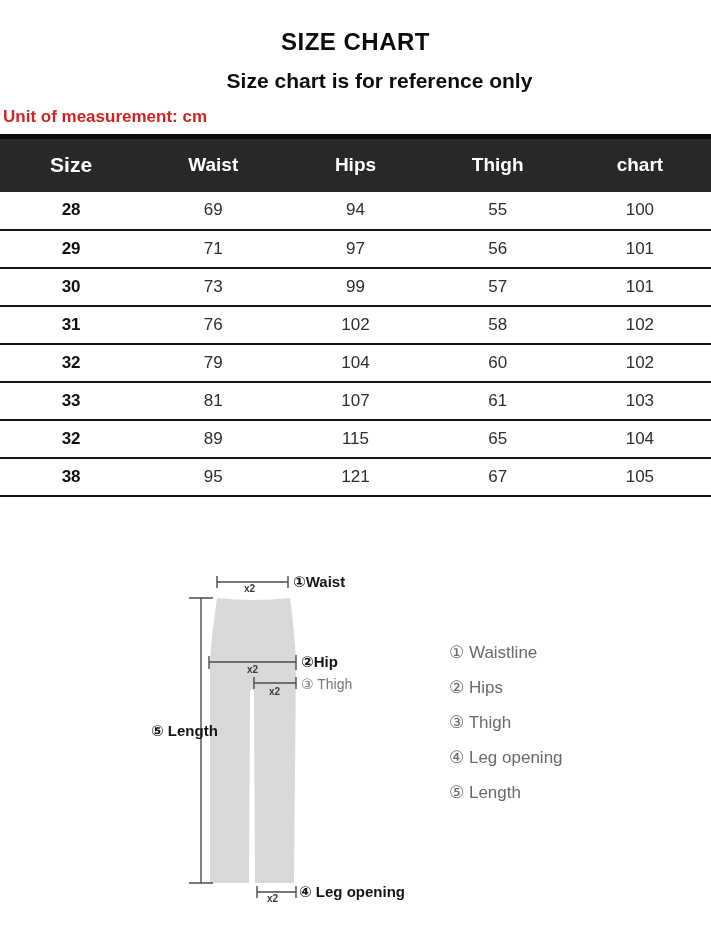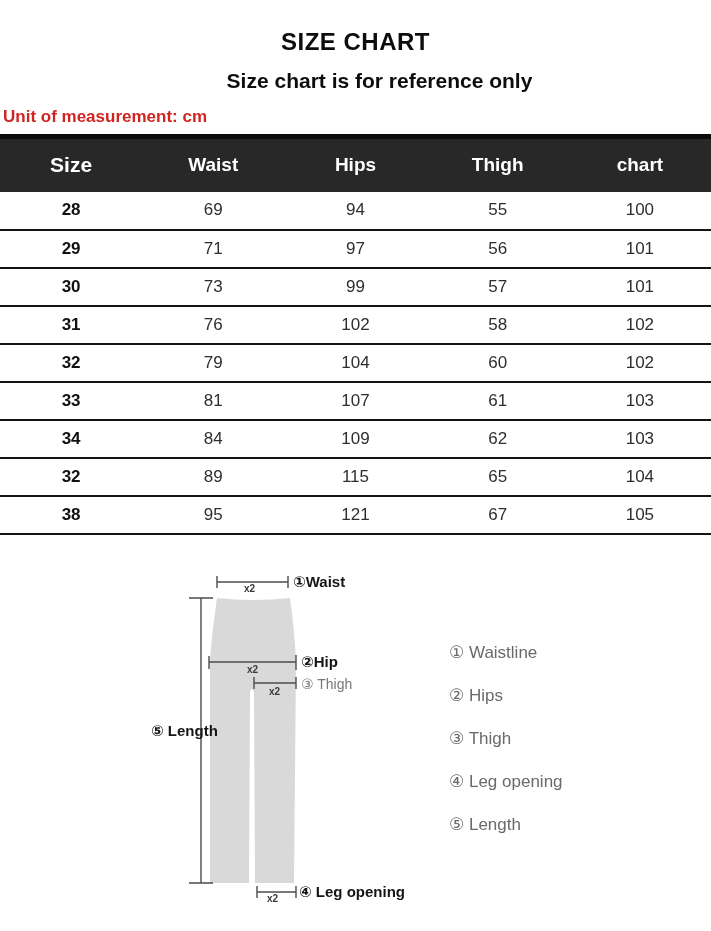--- a/index.html
+++ b/index.html
@@ -29,21 +29,21 @@
   .size-table td {
     height:38px; border-bottom:2px solid #141414; text-align:center;
     font-size:17px; color:#2e2e2e; font-weight:400;
   }
   .size-table td.cell-size { font-weight:700; color:#111; }
   .diagram { position:absolute; left:1px; top:531px; width:711px; height:400px; }
   .diagram svg { position:absolute; left:0; top:0; }
   .dlabel { position:absolute; white-space:nowrap; color:#151515; font-size:15px; font-weight:700; line-height:18px; }
   .dlabel.light { color:#787878; font-weight:400; font-size:14px; }
   .x2 { position:absolute; font-size:10px; font-weight:700; color:#3a3a3a; line-height:10px; }
-  .legend { position:absolute; left:448px; top:111px; display:flex; flex-direction:column; gap:22px; }
+  .legend { position:absolute; left:448px; top:111px; display:flex; flex-direction:column; gap:14px; }
   .legend-item { font-size:17px; color:#6a6a6a; line-height:21px; white-space:nowrap; }
 </style>
 </head>
 <body>
 
 <div class="page">
 
   <div class="title">SIZE CHART</div>
   <div class="subtitle">Size chart is for reference only</div>
   <div class="unit-note">Unit of measurement: cm</div>
@@ -95,27 +95,20 @@
         <td>102</td>
       </tr>
       <tr>
         <td class="cell-size">33</td>
         <td>81</td>
         <td>107</td>
         <td>61</td>
         <td>103</td>
       </tr>
       <tr>
-        <td class="cell-size">34</td>
-        <td>84</td>
-        <td>109</td>
-        <td>62</td>
-        <td>103</td>
-      </tr>
-      <tr>
         <td class="cell-size">32</td>
         <td>89</td>
         <td>115</td>
         <td>65</td>
         <td>104</td>
       </tr>
       <tr>
         <td class="cell-size">38</td>
         <td>95</td>
         <td>121</td>

